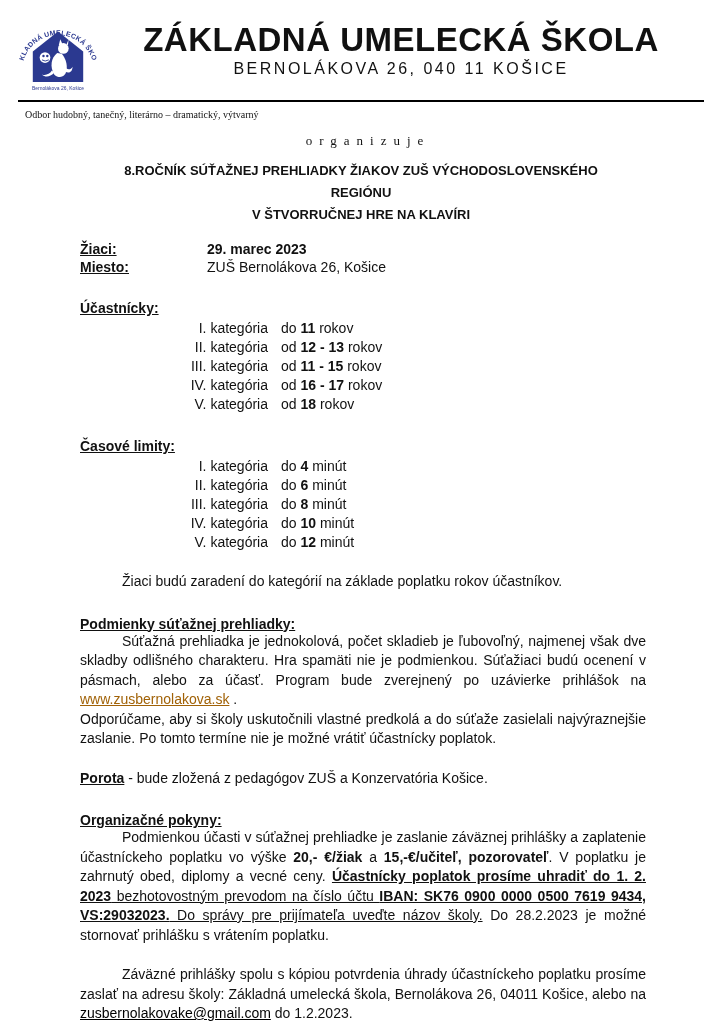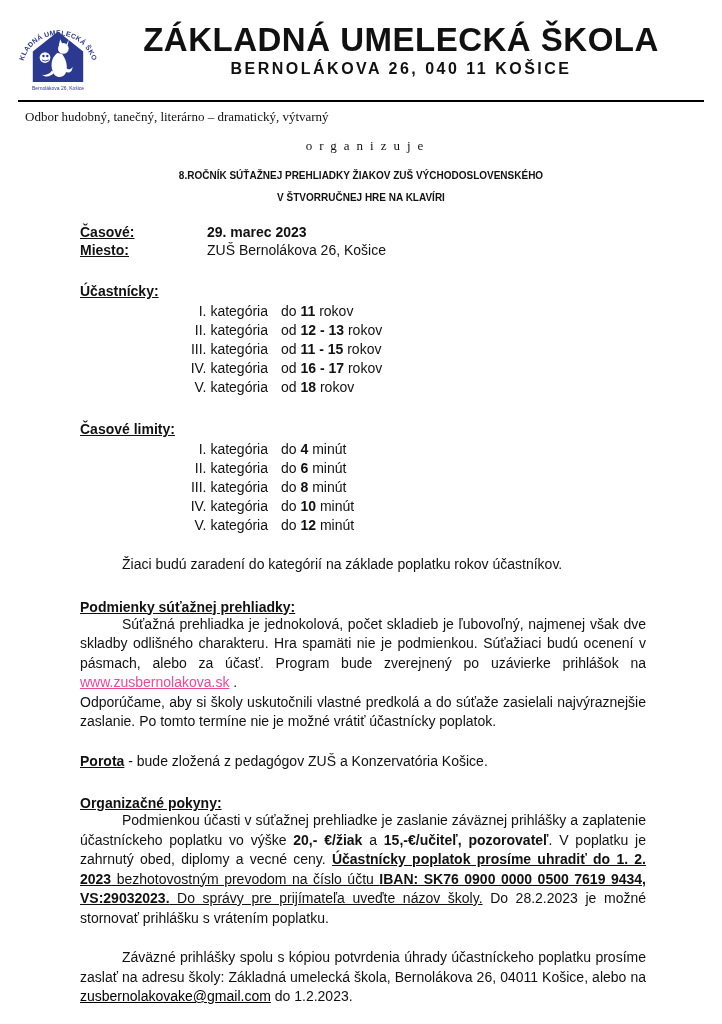--- a/index.html
+++ b/index.html
@@ -10,39 +10,39 @@
     background:#ffffff;
     font-family:"Liberation Sans","DejaVu Sans",sans-serif;
     font-size:14px;color:#111;
     overflow:hidden;
   }
   
   .header{display:flex;align-items:flex-start;padding:10px 20px 0 16px;}
   .logo{flex:0 0 auto;width:84px;height:86px;}
   .head-text{flex:1;text-align:center;padding-top:12px;}
   .school-name{font-weight:bold;font-size:33px;letter-spacing:.5px;line-height:36px;white-space:nowrap;}
-  .school-addr{font-weight:bold;font-size:16px;letter-spacing:2.5px;margin-top:2px;}
+  .school-addr{font-weight:normal;font-size:16px;letter-spacing:2.5px;margin-top:2px;}
   .rule{border:none;border-top:2px solid #000;margin:4px 18px 0 18px;}
-  .departments{font-family:"Liberation Serif","DejaVu Serif",serif;font-size:13px;margin:7px 0 0 25px;}
+  .departments{font-family:"Liberation Serif","DejaVu Serif",serif;font-size:10px;margin:7px 0 0 25px;}
   .organizes{font-family:"Liberation Serif","DejaVu Serif",serif;font-size:13px;letter-spacing:7px;text-align:center;margin-top:13px;padding-left:14px;}
-  .title{font-weight:bold;font-size:10px;text-align:center;line-height:22px;margin-top:11px;}
+  .title{font-weight:bold;font-size:13px;text-align:center;line-height:22px;margin-top:11px;}
   
   .content{padding:0 76px 0 80px;}
   .detail-row{display:flex;line-height:18px;}
   .dl{width:127px;font-weight:bold;text-decoration:underline;}
   .dv{}
   .b{font-weight:bold;}
   .h{font-weight:bold;text-decoration:underline;}
   .row{display:flex;line-height:19px;}
   .c1{width:188px;text-align:right;}
   .c2{margin-left:13px;}
   .para{text-align:justify;line-height:19.5px;margin:0;}
   .indent{text-indent:42px;}
   .u{text-decoration:underline;}
-  a.link{color:#ec4899;text-decoration:underline;cursor:pointer;}
+  a.link{color:#a16207;text-decoration:underline;cursor:pointer;}
   a.u-black{color:#000;text-decoration:underline;cursor:pointer;}
   .mt-sm{margin-top:14px;}
   .mt-md{margin-top:20px;}
   .mt-lg{margin-top:24px;}
 </style>
 </head>
 <body>
 
 <div class="page">
 
@@ -78,28 +78,29 @@
     </div>
   </div>
   <hr class="rule">
 
   <div class="departments">Odbor hudobný, tanečný, literárno – dramatický, výtvarný</div>
 
   <div class="organizes">organizuje</div>
 
   <div class="title">
     <div>8.ROČNÍK SÚŤAŽNEJ PREHLIADKY ŽIAKOV ZUŠ VÝCHODOSLOVENSKÉHO</div>
+    <div>REGIÓNU</div>
     <div>V ŠTVORRUČNEJ HRE NA KLAVÍRI</div>
   </div>
 
   <div class="content">
 
     <div class="mt-sm">
       <div class="detail-row">
-        <span class="dl">Časové:</span>
+        <span class="dl">Žiaci:</span>
         <span class="dv b">29. marec  2023</span>
       </div>
       <div class="detail-row">
         <span class="dl">Miesto:</span>
         <span class="dv">ZUŠ Bernolákova 26, Košice</span>
       </div>
     </div>
 
     <div class="h mt-lg">Účastnícky:</div>
     <div style="margin-top:3px;">

